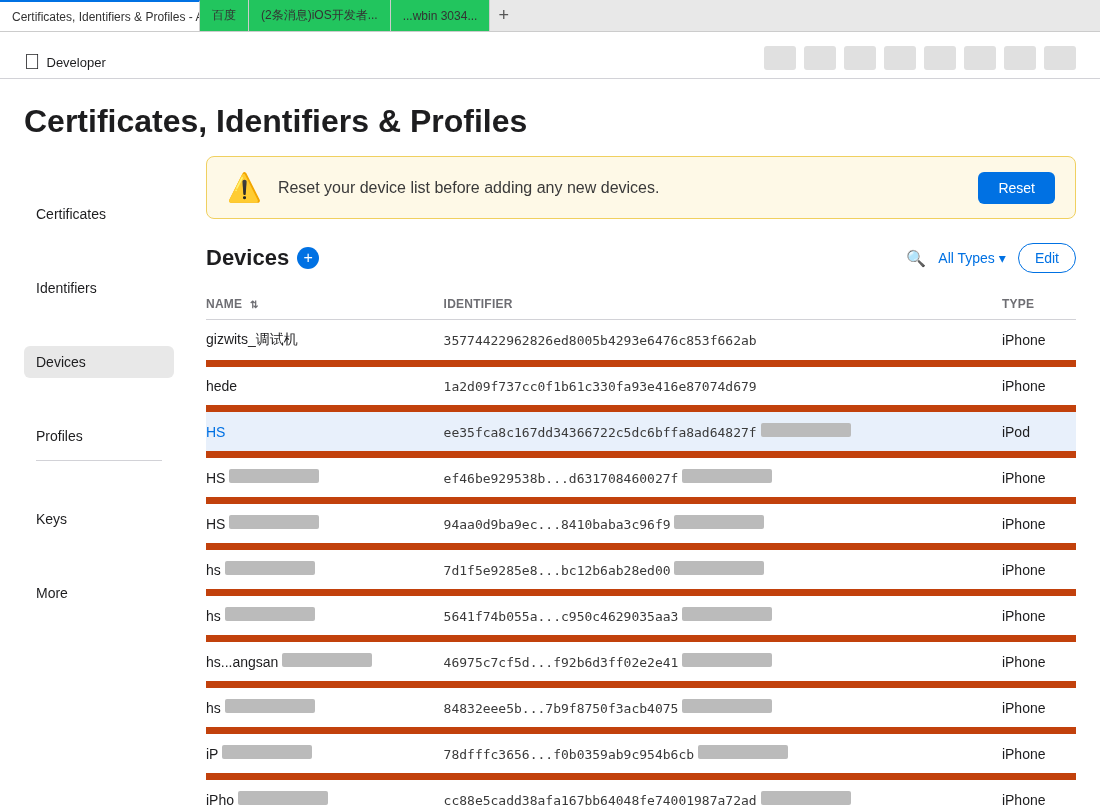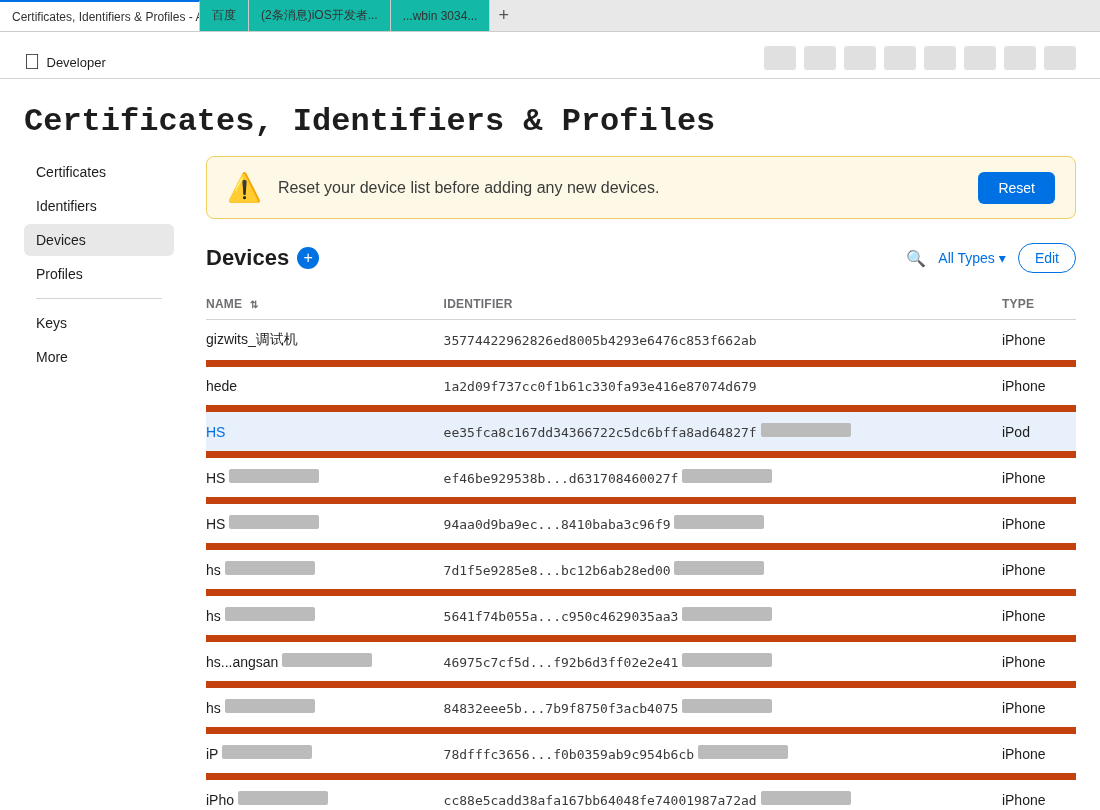--- a/index.html
+++ b/index.html
@@ -14,21 +14,21 @@
       display: flex;
       align-items: center;
     }
     .tab-bar {
       display: flex;
       align-items: stretch;
       height: 100%;
       flex: 1;
     }
     .tab {
-      background: #14b8a6;
+      background: #22c55e;
       border-right: 1px solid #ccc;
       padding: 0 12px;
       display: flex;
       align-items: center;
       font-size: 12px;
       color: #333;
       max-width: 200px;
       overflow: hidden;
       white-space: nowrap;
       text-overflow: ellipsis;
@@ -70,21 +70,20 @@
       align-items: center;
       margin-bottom: 8px;
     }
     .toolbar-placeholder {
       width: 32px; height: 24px; background: #e0e0e0; border-radius: 3px;
     }
 
     
     .page-title-bar {
       padding: 24px 24px 16px 24px;
-      font-family: Liberation Mono, monospace;
     }
     .page-title {
       font-size: 32px;
       font-weight: 600;
       color: #1d1d1f;
     }
 
     
     .content-area {
       display: flex;
@@ -99,20 +98,21 @@
     }
     .sidebar-item {
       display: block;
       padding: 8px 12px;
       font-size: 14px;
       color: #1d1d1f;
       text-decoration: none;
       border-radius: 6px;
       cursor: pointer;
       margin-bottom: 2px;
+      margin-top: 42px;
     }
     .sidebar-item.active {
       background: #e8e8e8;
       font-weight: 500;
     }
     .sidebar-divider {
       height: 1px;
       background: #d2d2d7;
       margin: 8px 12px;
     }

